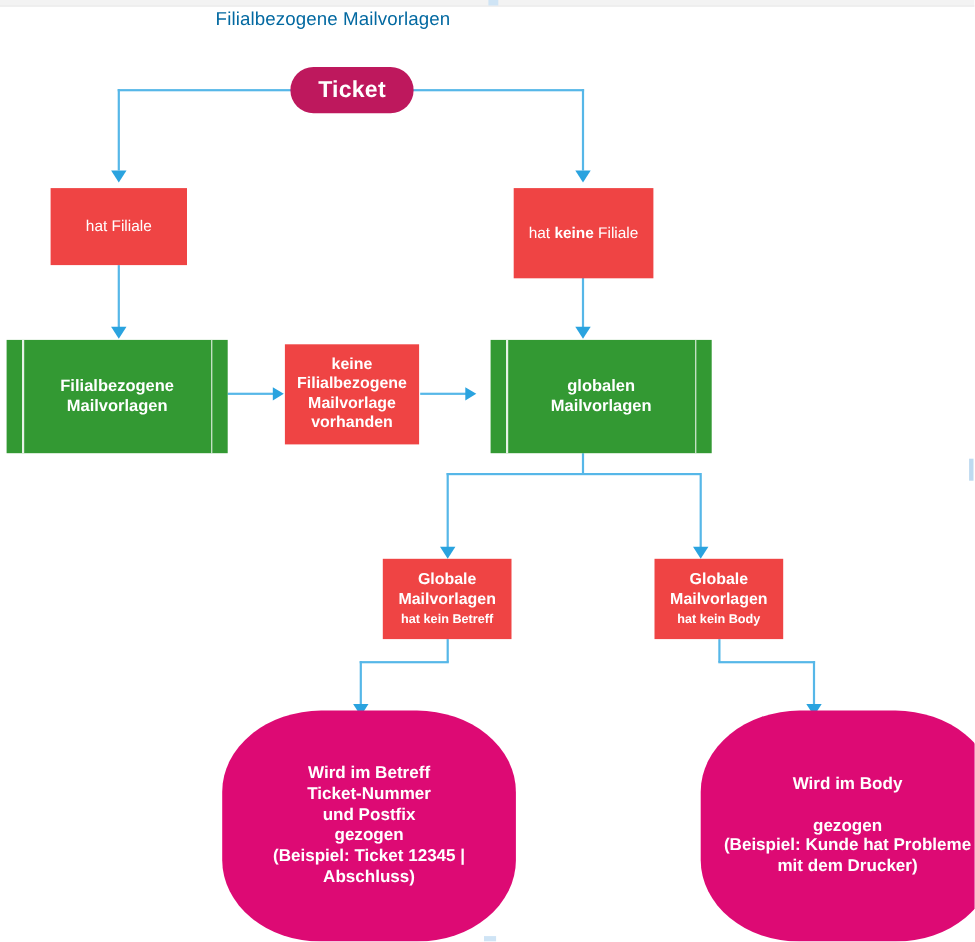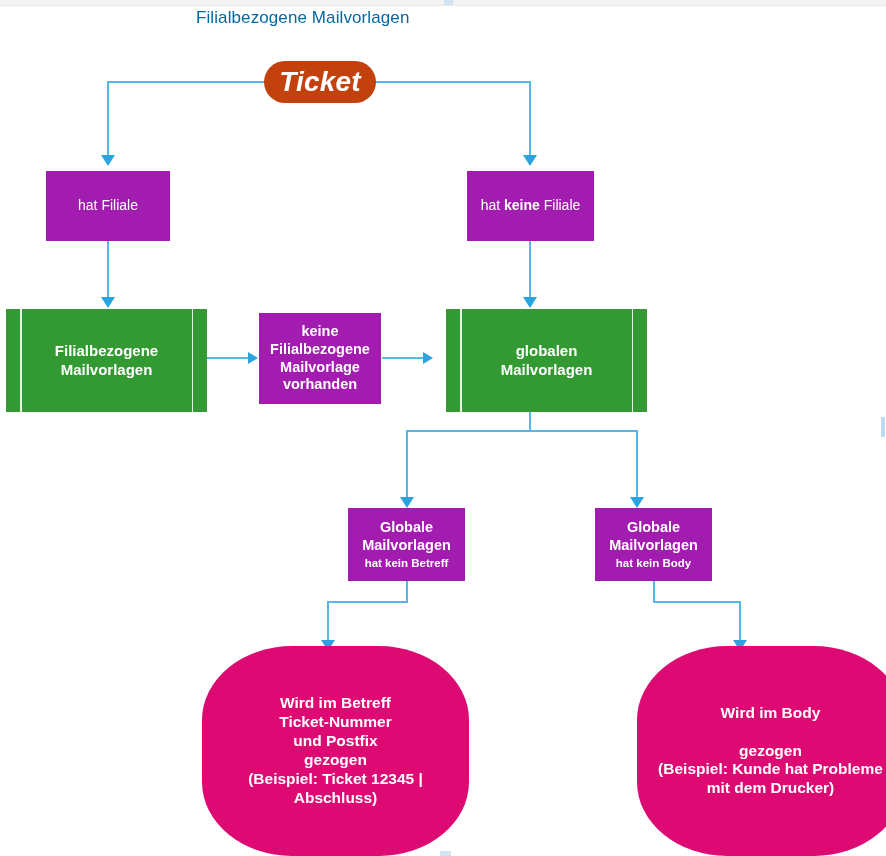--- a/index.html
+++ b/index.html
@@ -73,35 +73,34 @@
     align-items: center;
     justify-content: center;
     text-align: center;
     color: #ffffff;
     line-height: 1.22;
   }
   .node .lines { width: 100%; padding: 0 4px; }
   .node b { font-weight: bold; }
 
   .pill {
-    background: #c2410c;
+    background: #be185d;
     border-radius: 999px;
-    font-size: 28px;
+    font-size: 21px;
     font-weight: bold;
     letter-spacing: .2px;
-    font-style: italic;
   }
   .terminator {
     background: #DD0A74;
     border-radius: 90px / 74px;
     font-size: 15.5px;
     font-weight: bold;
   }
   .box-blue {
-    background: #a21caf;
+    background: #ef4444;
   }
   .box-blue.regular { font-size: 14px; font-weight: normal; }
   .box-blue.boldish  { font-size: 14.5px; font-weight: bold; }
 
   
   .proc {
     background: #339933;
     font-size: 15px;
     font-weight: bold;
   }
@@ -196,21 +195,21 @@
   <div class="arrow down" style="left:733px; top:640px;"></div>
 
   <div class="node pill" style="left:264px; top:61px; width:112px; height:42px;">
     <span class="lines">Ticket</span>
   </div>
 
   <div class="node box-blue regular" style="left:46px; top:171px; width:124px; height:70px;">
     <span class="lines">hat Filiale</span>
   </div>
 
-  <div class="node box-blue regular" style="left:467px; top:171px; width:127px; height:70px;">
+  <div class="node box-blue regular" style="left:467px; top:171px; width:127px; height:82px;">
     <span class="lines">
       <span>hat </span><b>keine</b><span> Filiale</span>
     </span>
   </div>
 
   <div class="node proc" style="left:6px; top:309px; width:201px; height:103px;">
     <span class="lines">
       <span>Filialbezogene</span><br>
       <span>Mailvorlagen</span>
     </span>

